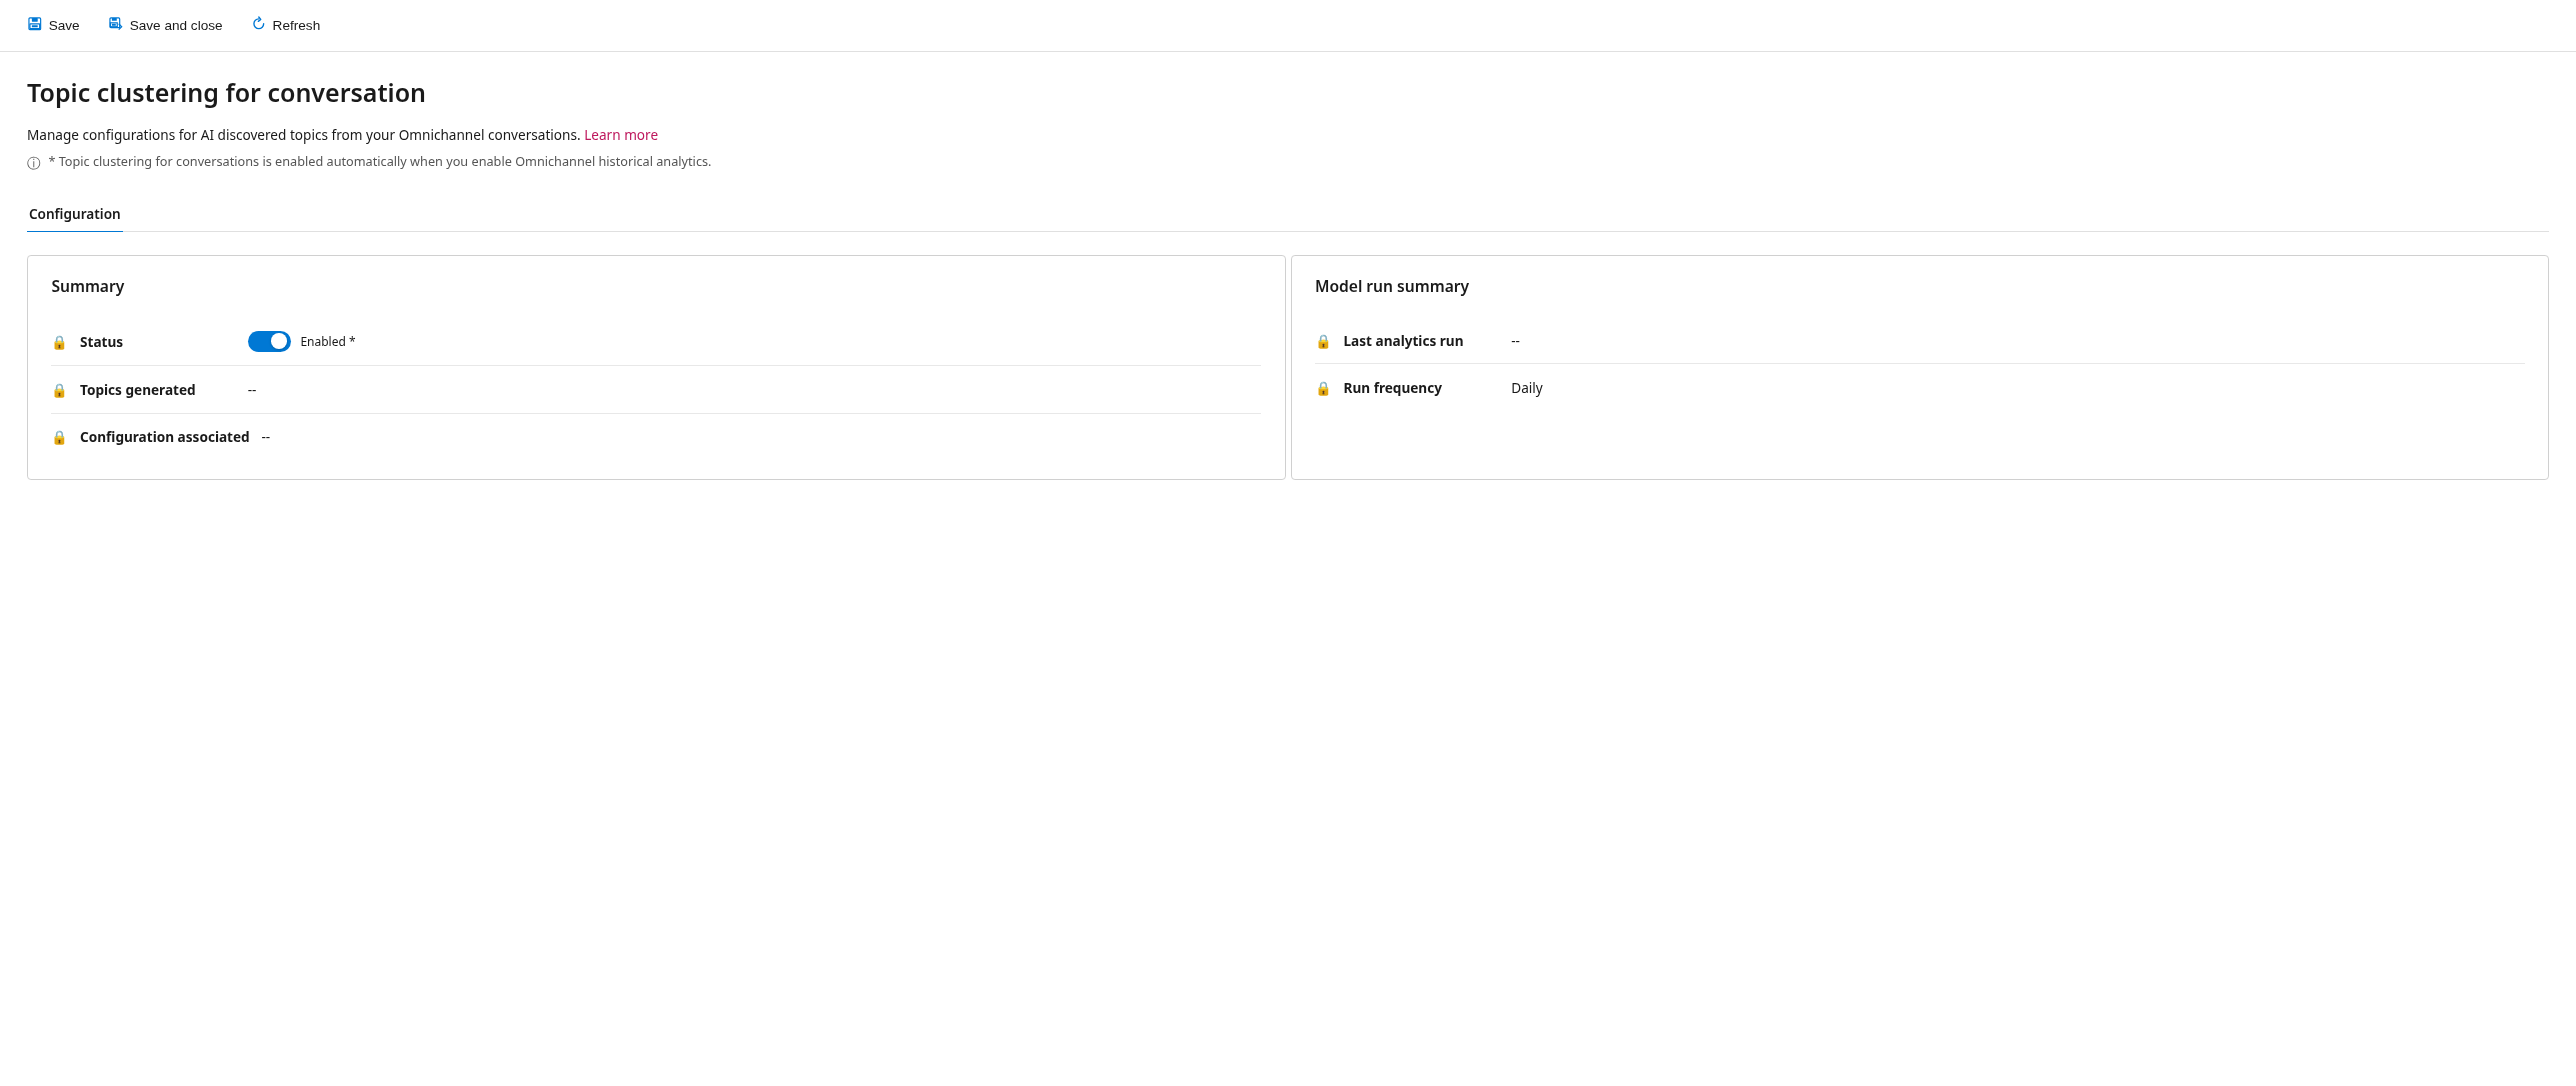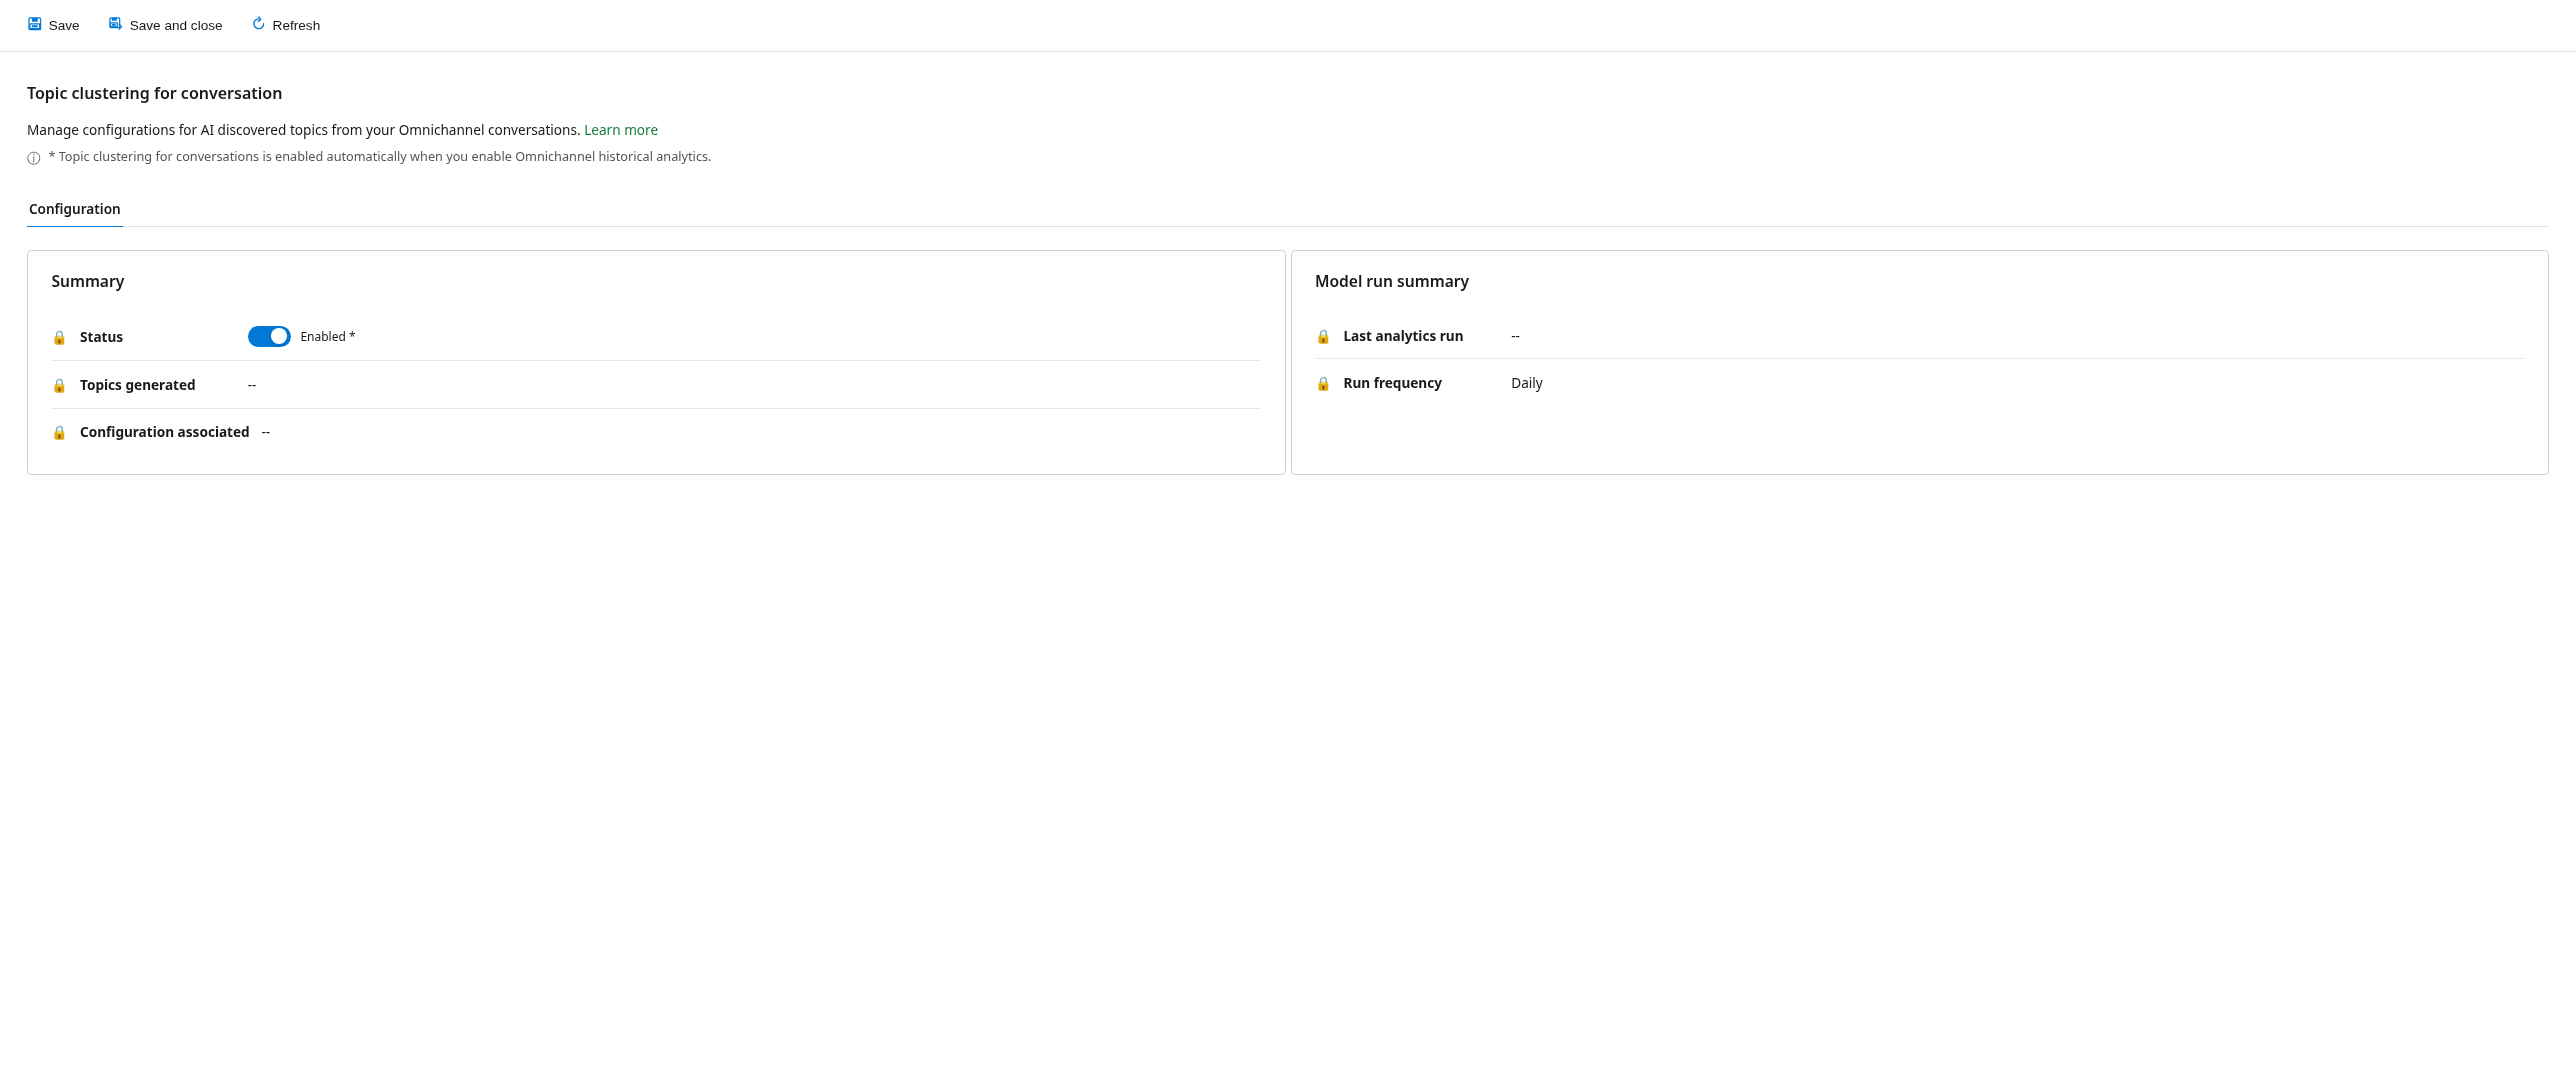--- a/index.html
+++ b/index.html
@@ -41,35 +41,34 @@
       color: #0078d4;
       font-size: 15.6px;
     }
 
     
     .page-content {
       padding: 23.4px 27px;
     }
 
     .page-title {
-      font-size: 16px;
+      font-size: 25px;
       font-weight: 600;
       color: #1a1a1a;
       margin-bottom: 15.6px;
-      margin-top: 7px;
     }
 
     .page-description {
       font-size: 13.6px;
       color: #1a1a1a;
       margin-bottom: 7.8px;
     }
 
     .page-description a {
-      color: #15803d;
+      color: #be185d;
       text-decoration: none;
     }
 
     .info-note {
       display: flex;
       align-items: flex-start;
       gap: 7.8px;
       font-size: 12.7px;
       color: #555;
       margin-bottom: 23.4px;

